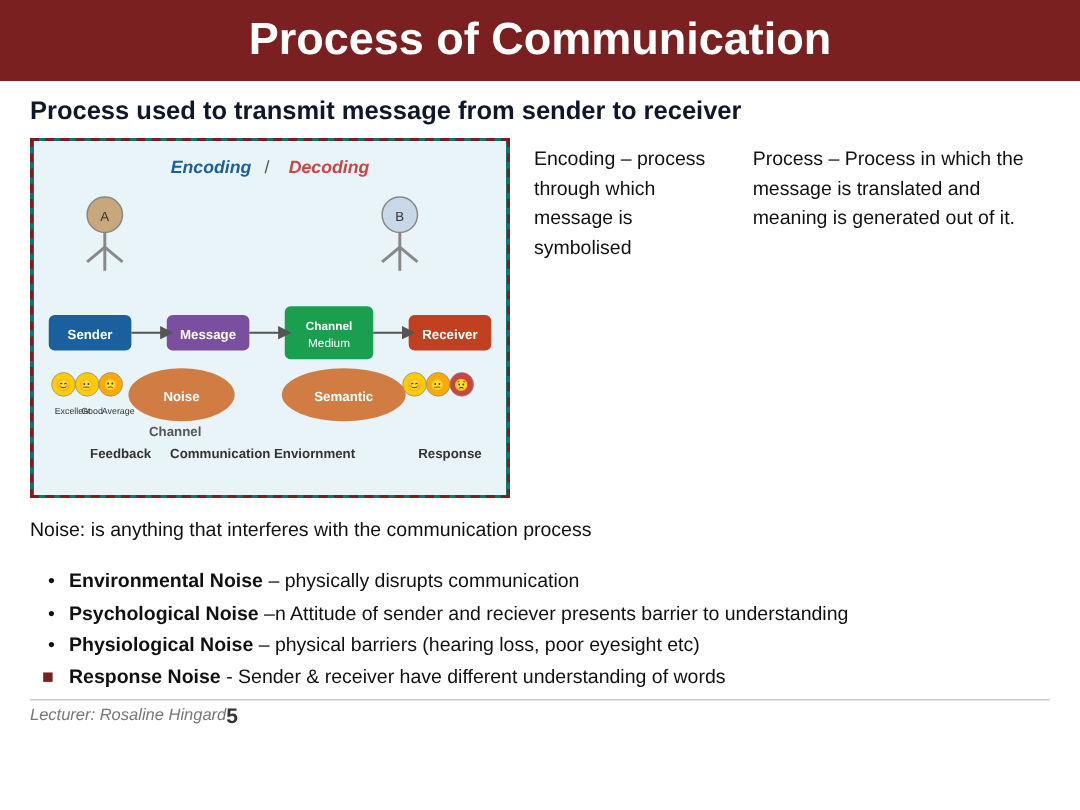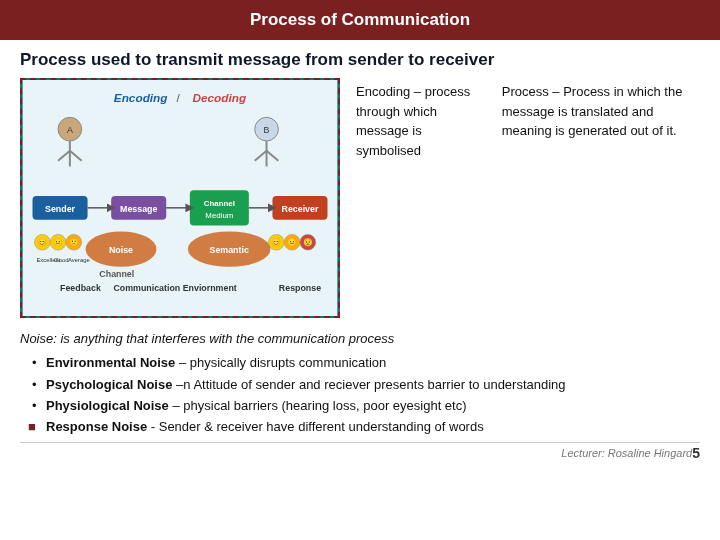--- a/index.html
+++ b/index.html
@@ -9,21 +9,21 @@
       font-family: Arial, sans-serif;
       background: #fff;
       overflow: hidden;
     }
 
     .header {
       background: #7B2020;
       color: #fff;
       text-align: center;
       padding: 10px 0;
-      font-size: 17px;
+      font-size: 30px;
       font-weight: bold;
     }
 
     .content {
       padding: 10px 20px 8px 20px;
     }
 
     .subtitle {
       font-size: 17px;
       font-weight: bold;
@@ -66,22 +66,21 @@
       line-height: 1.5;
     }
 
     .noise-section {
       font-size: 13px;
       color: #111;
       line-height: 1.7;
     }
 
     .noise-section .intro {
-      margin-bottom: 2px;
-      font-style: italic;
+      margin-bottom: 12px;
     }
 
     .noise-list {
       list-style: none;
       padding-left: 12px;
     }
 
     .noise-list li {
       position: relative;
       padding-left: 14px;
@@ -95,21 +94,21 @@
     }
 
     .noise-list li.bold-item::before {
       content: '■';
       color: #7B2020;
       left: -4px;
     }
 
     .footer-row {
       display: flex;
-      justify-content: flex-end;
+      justify-content: flex-start;
       align-items: center;
       margin-top: 4px;
       padding-top: 2px;
       border-top: 1px solid #ccc;
     }
 
     .lecturer-name {
       font-size: 11px;
       color: #777;
       font-style: italic;

